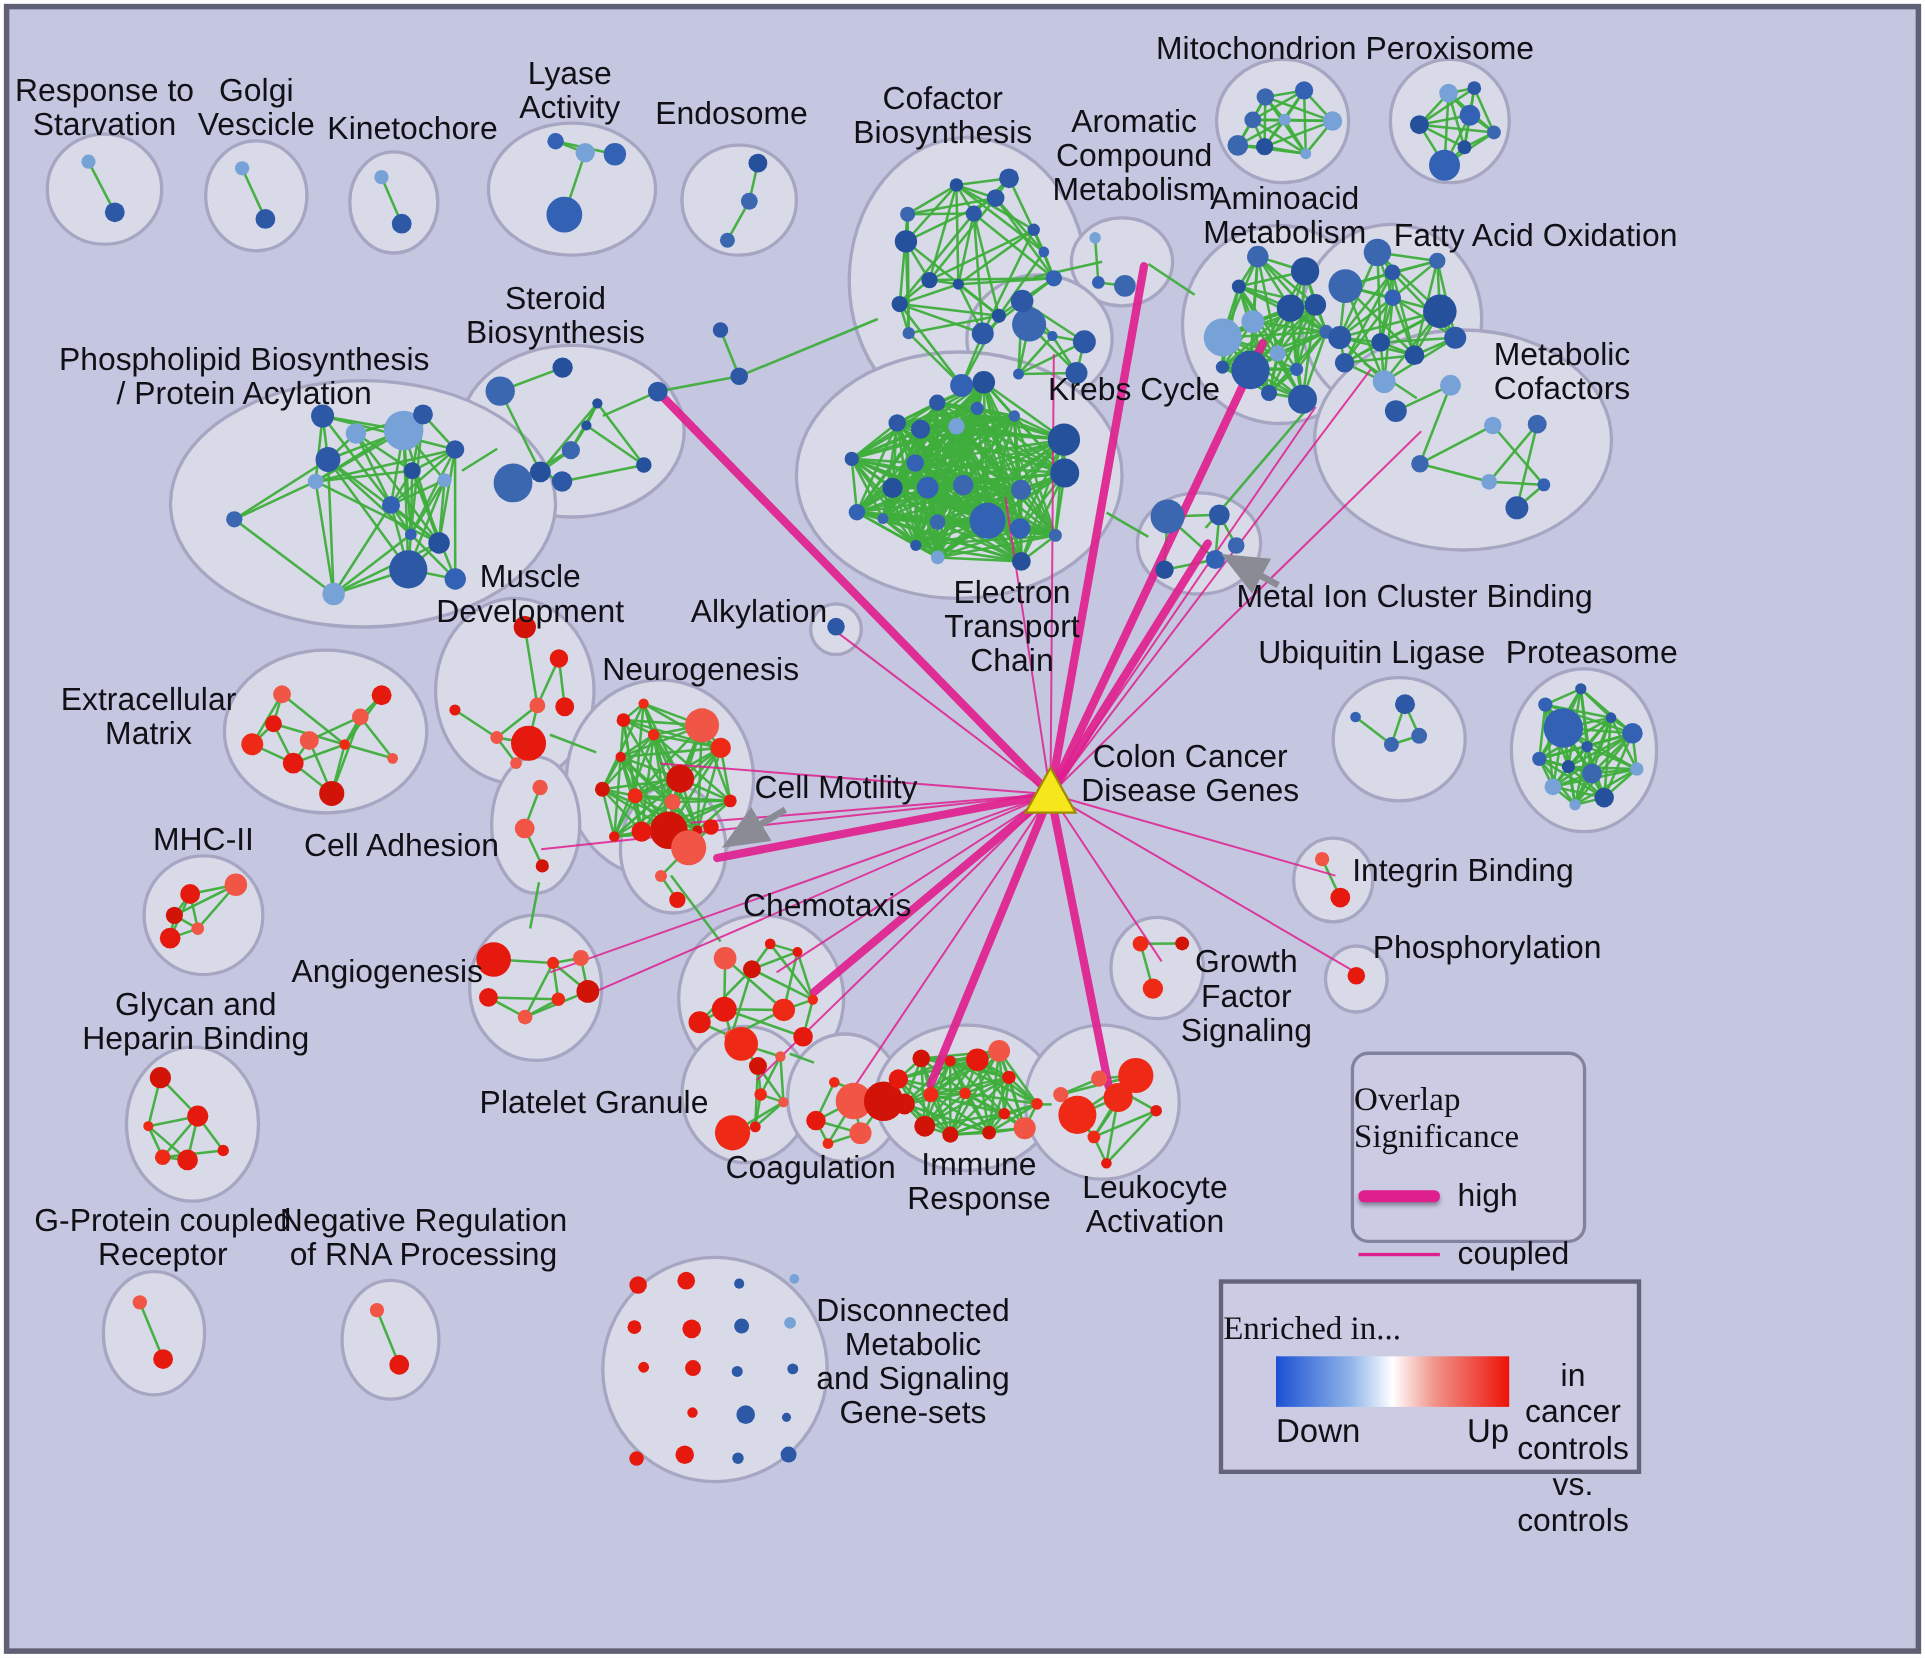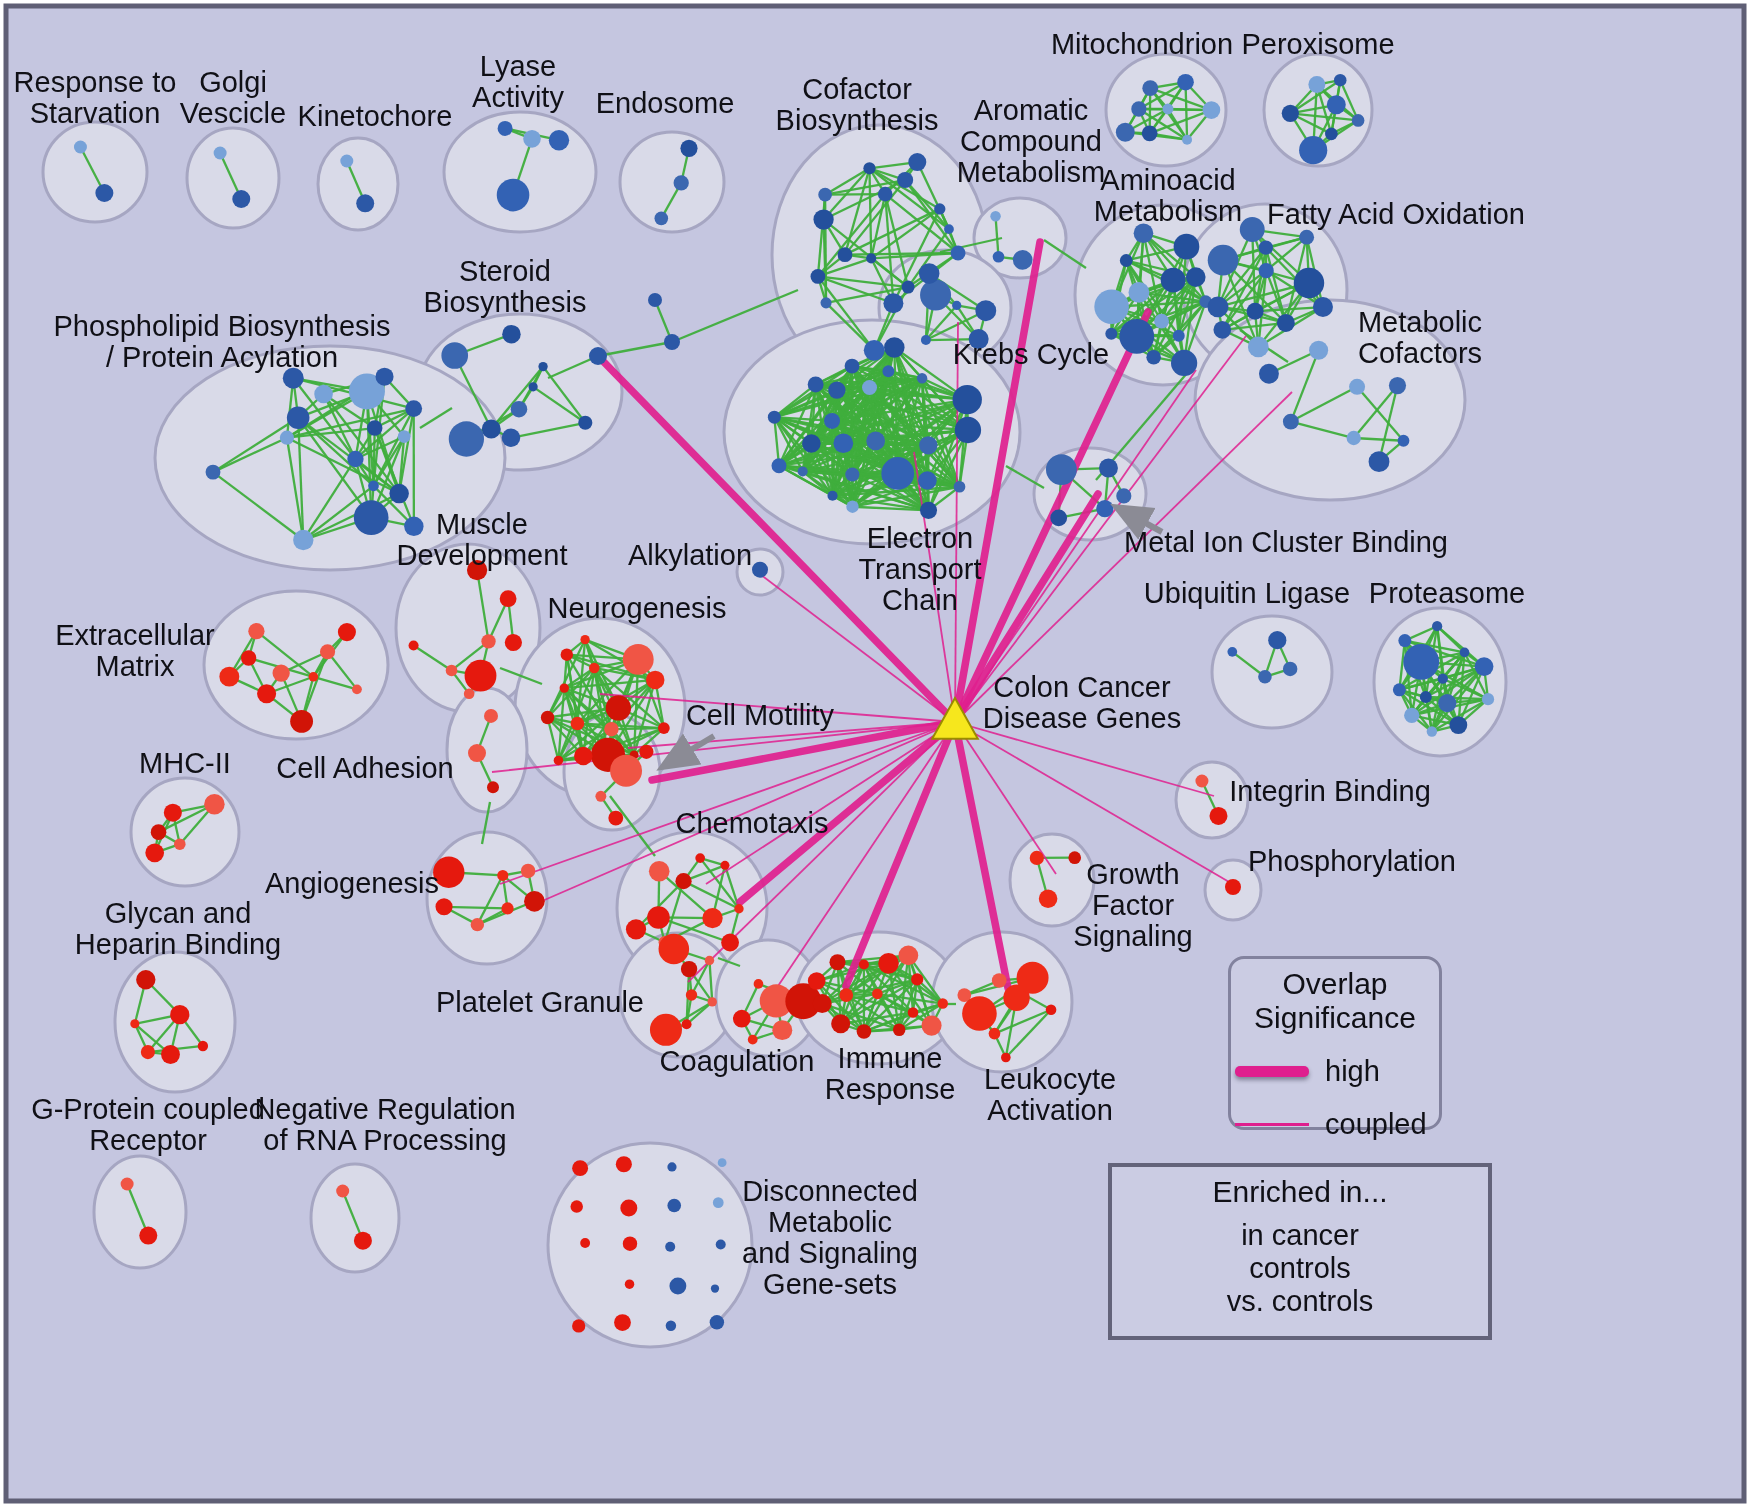--- a/index.html
+++ b/index.html
@@ -8,21 +8,21 @@
   .cluster{fill:#d9dae8;stroke:#a6a6c2;stroke-width:3;}
   .gedge{stroke:#3fae3c;stroke-width:2.3;stroke-opacity:.95;}
   .hedge-high{stroke:#df1f8e;stroke-width:7.5;stroke-opacity:.92;stroke-linecap:round;}
   .hedge-mod{stroke:#df1f8e;stroke-width:1.8;stroke-opacity:.85;}
   .hub{fill:#f6e71d;stroke:#9a8c00;stroke-width:2;}
   .arrow{stroke:#8b8b95;stroke-width:6;}
   .lbl{font-size:29px;fill:#101016;text-anchor:middle;}
   .legend{position:absolute;background:rgba(210,211,230,0.45);color:#101016;}
   .legend.overlap{left:1228px;top:956px;width:214px;height:174px;border:3px solid #82829e;border-radius:16px;box-sizing:border-box;}
   .legend.enriched{left:1108px;top:1163px;width:384px;height:177px;border:4px solid #63637a;box-sizing:border-box;}
-  .legend-title{font-size:30px;text-align:center;line-height:34px;margin-top:8px;}
+  .legend-title{font-size:30px;text-align:left;line-height:34px;margin-top:24px;font-family:Liberation Serif, serif;}
   .legend-row{display:flex;align-items:center;gap:16px;padding-left:4px;margin-top:20px;}
   .legend-label{font-size:29px;}
   .swatch-high{width:74px;height:11px;background:#df1f8e;border-radius:5px;box-shadow:0 3px 4px rgba(40,40,60,.45);}
   .swatch-moderate{width:74px;height:3px;background:#df1f8e;}
   .enr-body{display:flex;margin-top:8px;}
   .enr-left{margin-left:48px;width:212px;}
   .gradient-bar{width:212px;height:46px;background:linear-gradient(90deg,#1b50d4 0%,#8fb4e8 32%,#ffffff 50%,#f0948a 68%,#ee1208 100%);}
   .enr-ends{display:flex;justify-content:space-between;font-size:30px;margin-top:6px;}
   .enr-note{flex:1;text-align:center;font-size:29px;line-height:33px;margin-top:2px;}
 </style>
@@ -1437,20 +1437,27 @@
     </div>
     <div class="legend-row">
       <span class="swatch-moderate"></span>
       <span class="legend-label">coupled</span>
     </div>
   </div>
 
   <div class="legend enriched">
     <div class="legend-title">Enriched in...</div>
     <div class="enr-body">
+      <div class="enr-left">
+        <div class="gradient-bar"></div>
+        <div class="enr-ends">
+          <span>Down</span>
+          <span>Up</span>
+        </div>
+      </div>
       <div class="enr-note">
         <div>in cancer</div>
         <div>controls</div>
         <div>vs. controls</div>
       </div>
     </div>
   </div>
 </div>
 
 </body></html>

